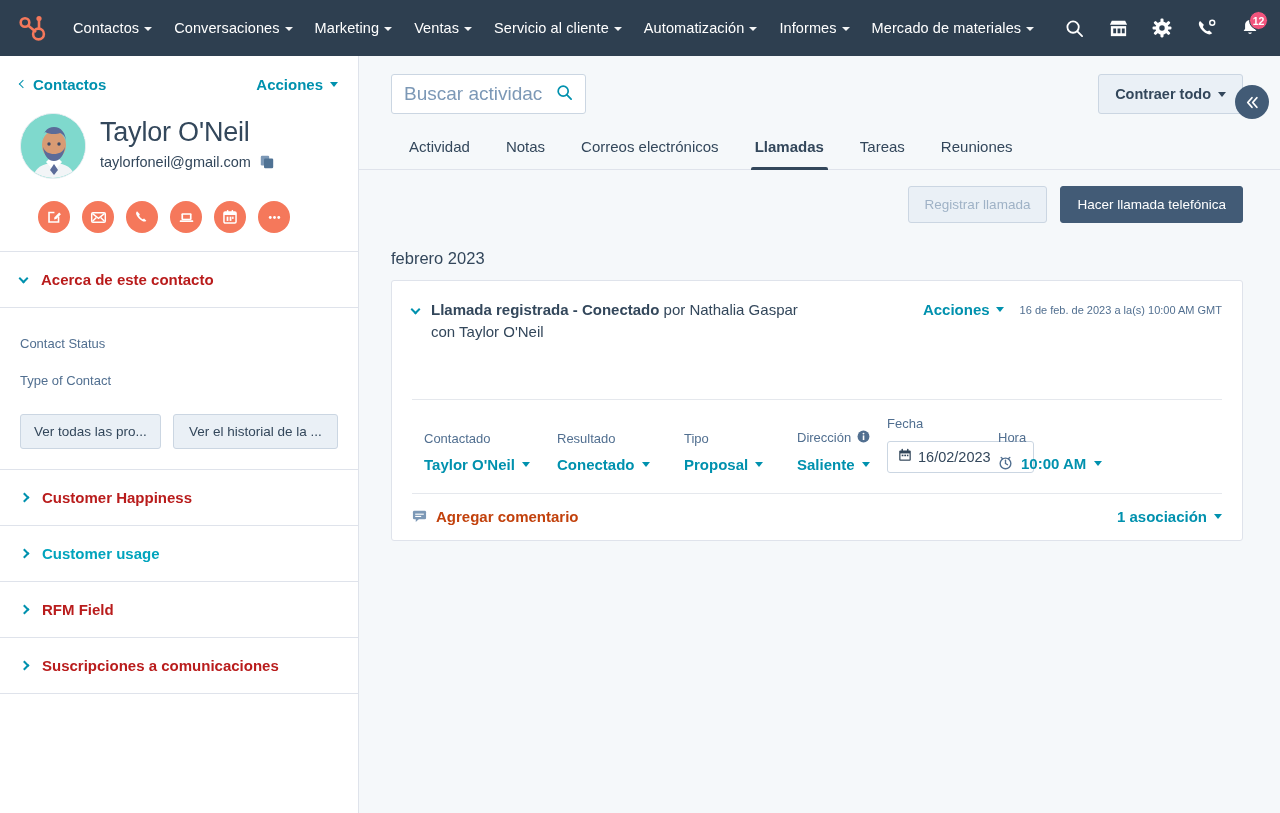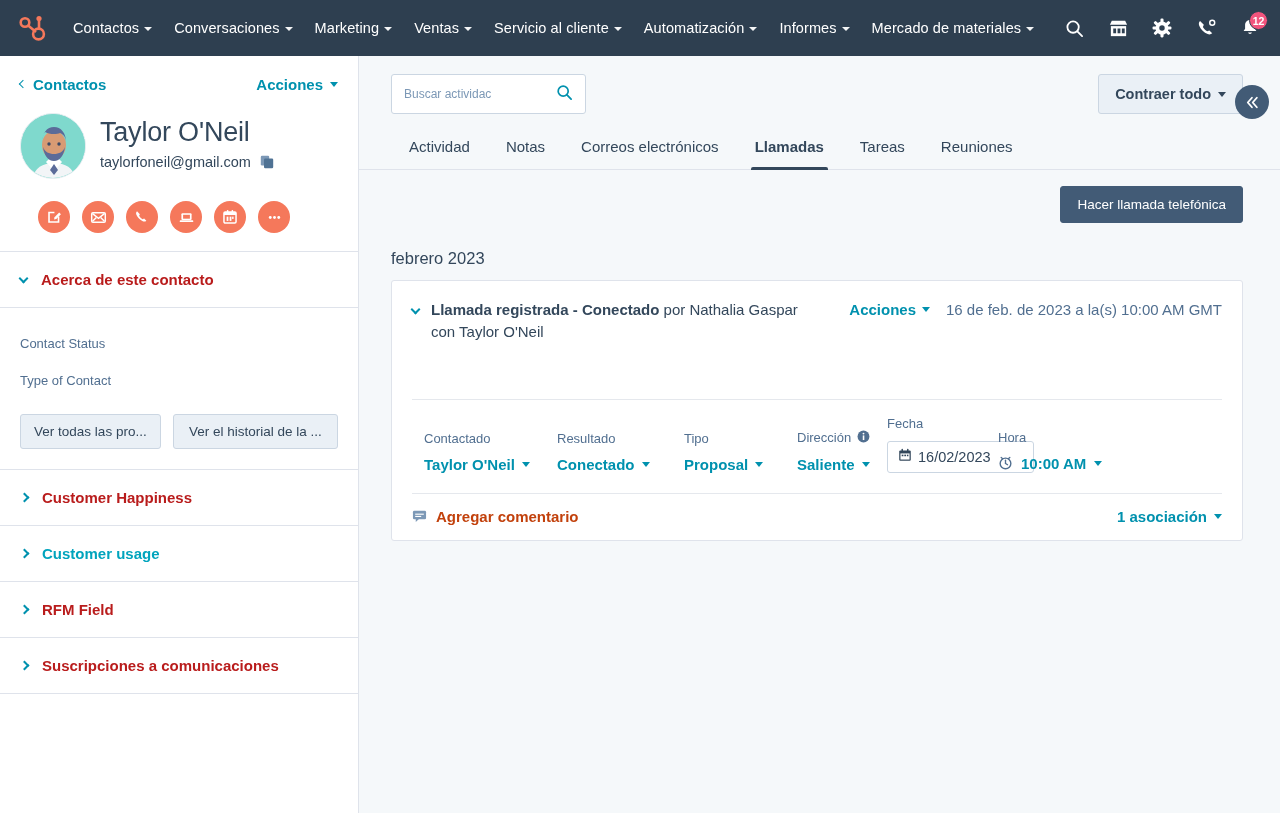--- a/index.html
+++ b/index.html
@@ -137,21 +137,21 @@
   .toolbar {
     display: flex; align-items: center; justify-content: space-between;
     padding: 18px 37px 0 32px;
   }
   .search-box {
     width: 195px; height: 40px; background: #fff;
     border: 1px solid #cbd6e2; border-radius: 3px;
     display: flex; align-items: center; padding: 0 12px; gap: 6px;
   }
   .search-box input {
-    border: none; outline: none; font-size: 12px; color: #33475b;
+    border: none; outline: none; font-size: 19px; color: #33475b;
     font-family: inherit; width: 100%; background: transparent;
   }
   .search-box input::placeholder { color: #7c98b6; }
   .collapse-btn {
     background: #eaf0f6; border: 1px solid #cbd6e2; border-radius: 3px;
     color: #33475b; font-size: 14.5px; font-weight: bold;
     padding: 11px 16px; cursor: pointer; display: flex;
     align-items: center; gap: 7px; font-family: inherit;
   }
 
@@ -194,21 +194,21 @@
   }
   .card-head { display: flex; align-items: flex-start; justify-content: space-between; gap: 12px; }
   .card-head-left { display: flex; gap: 12px; align-items: flex-start; flex: 1 1 auto; }
   .card-title { font-size: 15px; line-height: 1.45; color: #33475b; }
   .card-title b { font-weight: bold; }
   .card-head-right { display: flex; align-items: center; gap: 16px; flex: 0 0 auto; padding-top: 2px; }
   .acciones-card {
     color: #0091ae; font-size: 15px; font-weight: bold;
     cursor: pointer; display: flex; align-items: center; gap: 6px;
   }
-  .card-date { font-size: 15px; color: #516f90; white-space: nowrap; }
+  .card-date { font-size: 11px; color: #516f90; white-space: nowrap; }
 
   .card-body-space { height: 56px; }
   .card-divider { height: 1px; background: #e5e8ed; margin: 0 0 16px 0; }
 
   .fields-row { display: flex; align-items: flex-end; padding: 0 0 4px 12px; }
   .field { display: flex; flex-direction: column; gap: 10px; }
   .field-label { font-size: 13px; color: #516f90; display: flex; align-items: center; gap: 6px; }
   .field-value {
     font-size: 15px; font-weight: bold; color: #0091ae;
     display: flex; align-items: center; gap: 7px; cursor: pointer;
@@ -514,20 +514,21 @@
       </div>
       <div class="subtab">
         <span>Tareas</span>
       </div>
       <div class="subtab">
         <span>Reuniones</span>
       </div>
     </div>
 
     <div class="action-btns">
+      <button class="btn btn-secondary">Registrar llamada</button>
       <button class="btn btn-primary">Hacer llamada telefónica</button>
     </div>
 
     <div class="month-label">febrero 2023</div>
 
     <div class="card">
       <div class="card-head">
         <div class="card-head-left">
           <i class="chev down" style="margin-top:7px"></i>
           <div class="card-title">

